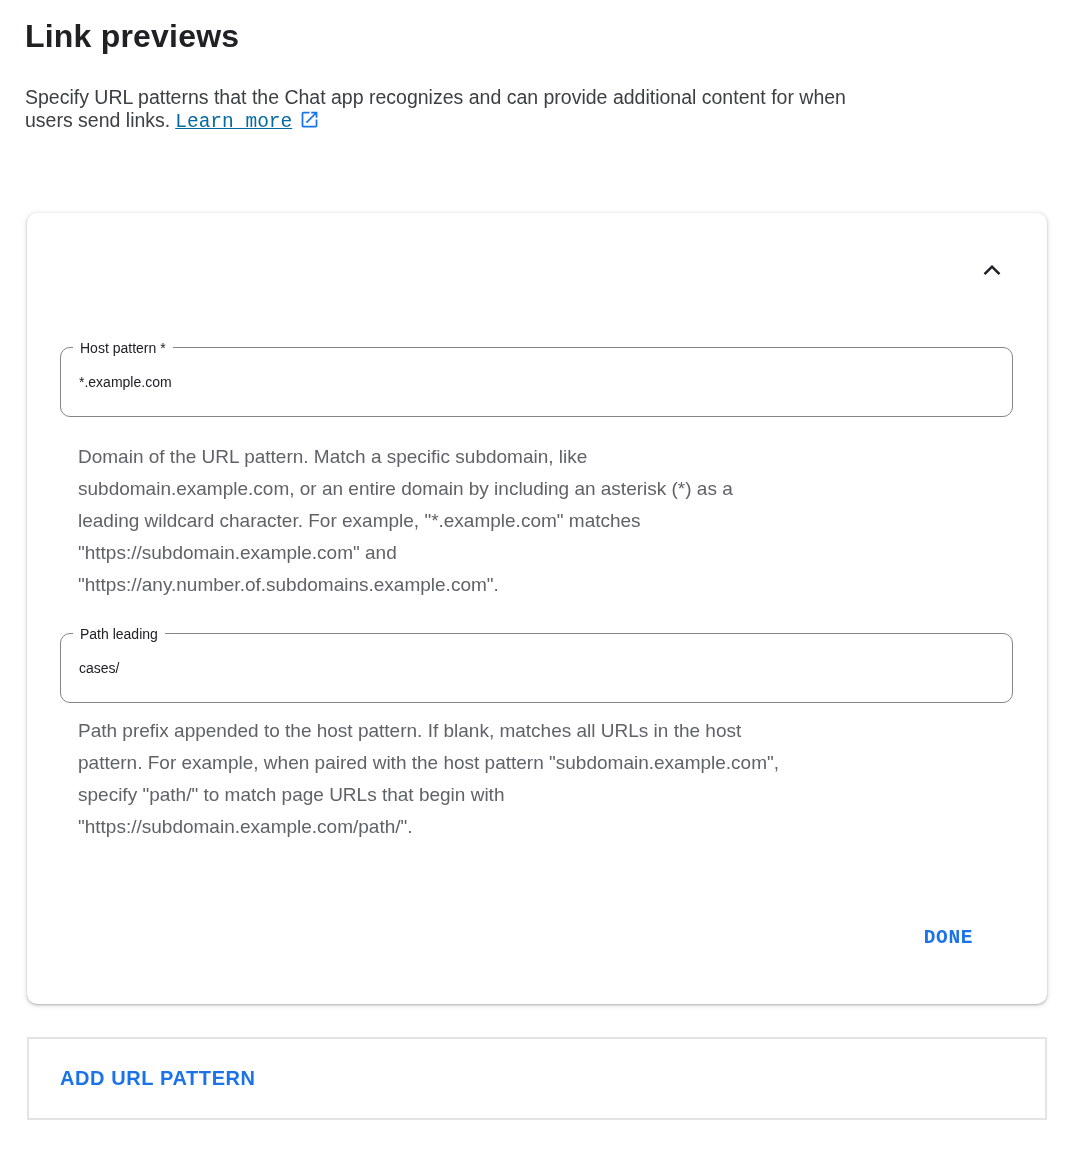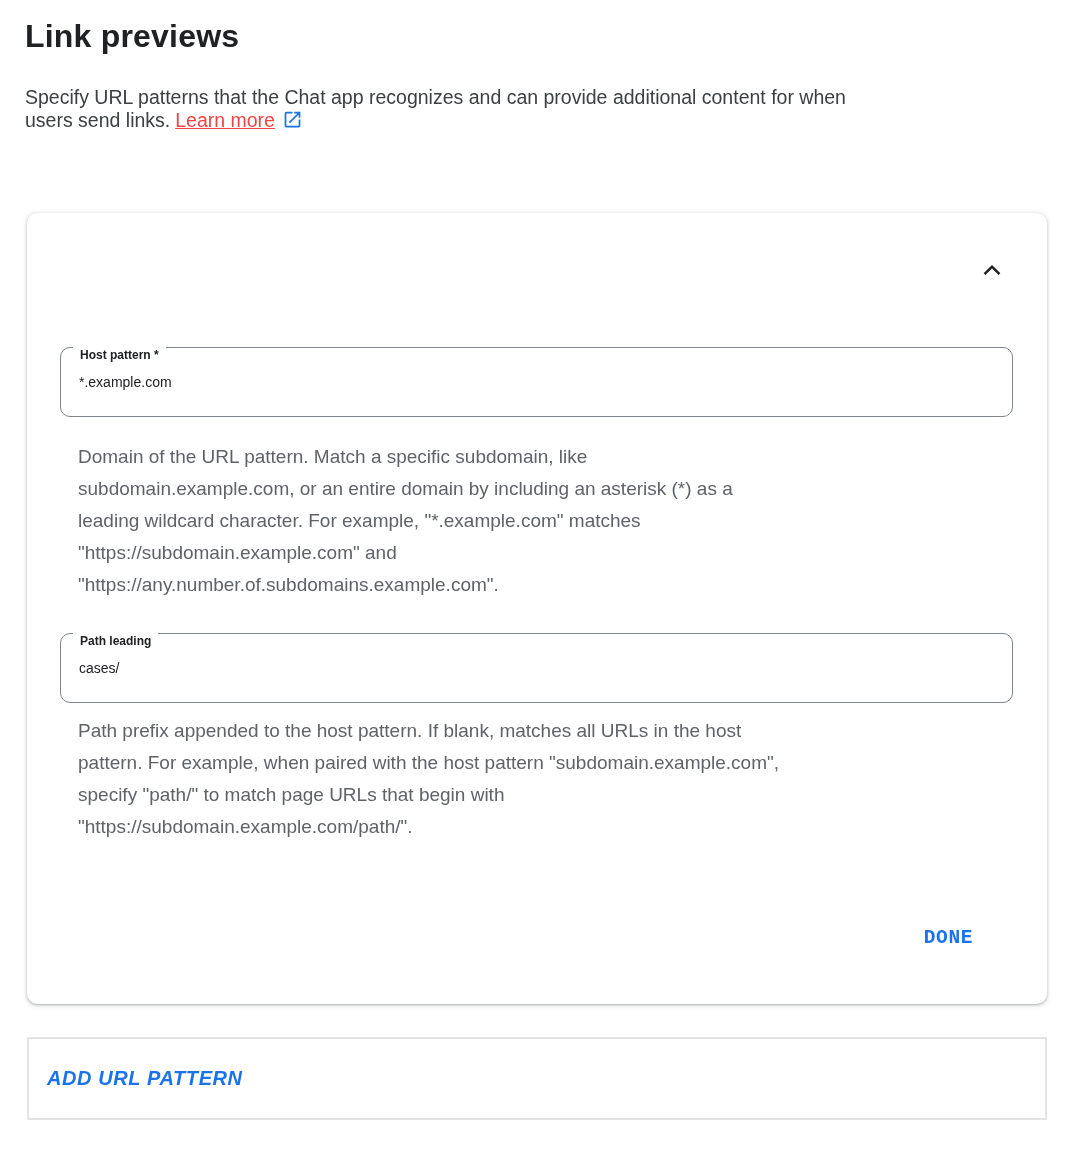--- a/index.html
+++ b/index.html
@@ -19,22 +19,23 @@
   }
 
   .page-desc {
     position: absolute; left: 25px; top: 86px; width: 1015px;
     font-size: 19.5px; line-height: 23px; color: #3c4043;
   }
   .pre-line { white-space: pre-line; }
   .page-desc .desc-text { white-space: pre-line; }
 
   .learn-more {
-    color: #ef4444; text-decoration: underline; cursor: pointer;
+    color: #0369a1; text-decoration: underline; cursor: pointer;
     margin-left: 5px;
+    font-family: Liberation Mono, monospace;
   }
   .ext-icon {
     display: inline-block; vertical-align: -3px; margin-left: 7px;
   }
 
   .card {
     position: absolute; left: 27px; top: 213px;
     width: 1020px; height: 791px;
     background: #ffffff; border-radius: 10px;
     box-shadow: 0 1px 2px rgba(60,64,67,0.30), 0 1px 4px 1px rgba(60,64,67,0.15);
@@ -56,22 +57,22 @@
   .field {
     position: absolute; left: 33px; width: 953px; height: 70px;
     border: 1.5px solid #80868b; border-radius: 10px;
     background: #ffffff;
   }
   .field-host { top: 134px; }
   .field-path { top: 420px; }
   .field-label {
     position: absolute; left: 12px; top: -14px;
     background: #ffffff; padding: 0 7px;
-    font-size: 12px; font-weight: 700; color: #202124;
-    line-height: 28px; white-space: nowrap; margin-top: 7px;
+    font-size: 14px; font-weight: 400; color: #202124;
+    line-height: 28px; white-space: nowrap;
   }
   .field-input {
     width: 100%; height: 100%;
     border: none; outline: none; background: transparent;
     padding: 0 18px; font-family: inherit;
     font-size: 14px; color: #202124;
   }
 
   .helper {
     position: absolute; left: 51px; width: 875px;
@@ -89,24 +90,24 @@
     color: #1a73e8; letter-spacing: 0.6px; border-radius: 4px;
   }
 
   .add-box {
     position: absolute; left: 27px; top: 1037px;
     width: 1020px; height: 83px;
     background: #ffffff; border: 2px solid #e4e4e4;
     display: flex; align-items: center;
   }
   .add-btn {
-    margin-left: 18px;
+    margin-left: 31px;
     border: none; background: transparent; cursor: pointer;
     font-family: inherit; font-size: 20px; font-weight: 700;
-    color: #1a73e8; letter-spacing: 0.6px; padding: 8px 0; font-style: italic;
+    color: #1a73e8; letter-spacing: 0.6px; padding: 8px 0;
   }
 </style>
 </head>
 <body>
 
 <h1 class="page-title">Link previews</h1>
 
 <p class="page-desc"><span class="desc-text">Specify URL patterns that the Chat app recognizes and can provide additional content for when
 users send links.</span><a class="learn-more">Learn more</a><span class="ext-icon"><svg width="21" height="21" viewBox="0 0 24 24" fill="#1a73e8">
         <path d="M19 19H5V5h7V3H5c-1.11 0-2 .9-2 2v14c0 1.1.89 2 2 2h14c1.1 0 2-.9 2-2v-7h-2v7zM14 3v2h3.59l-9.83 9.83 1.41 1.41L19 6.41V10h2V3h-7z"></path>

